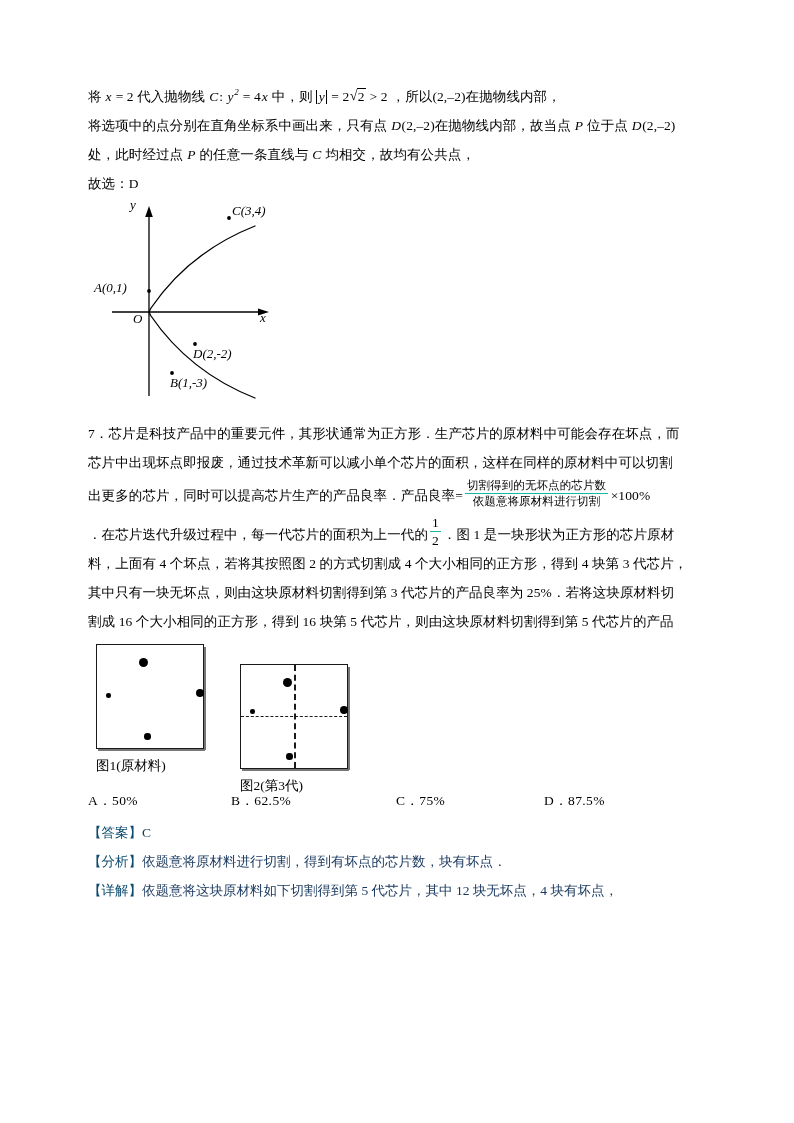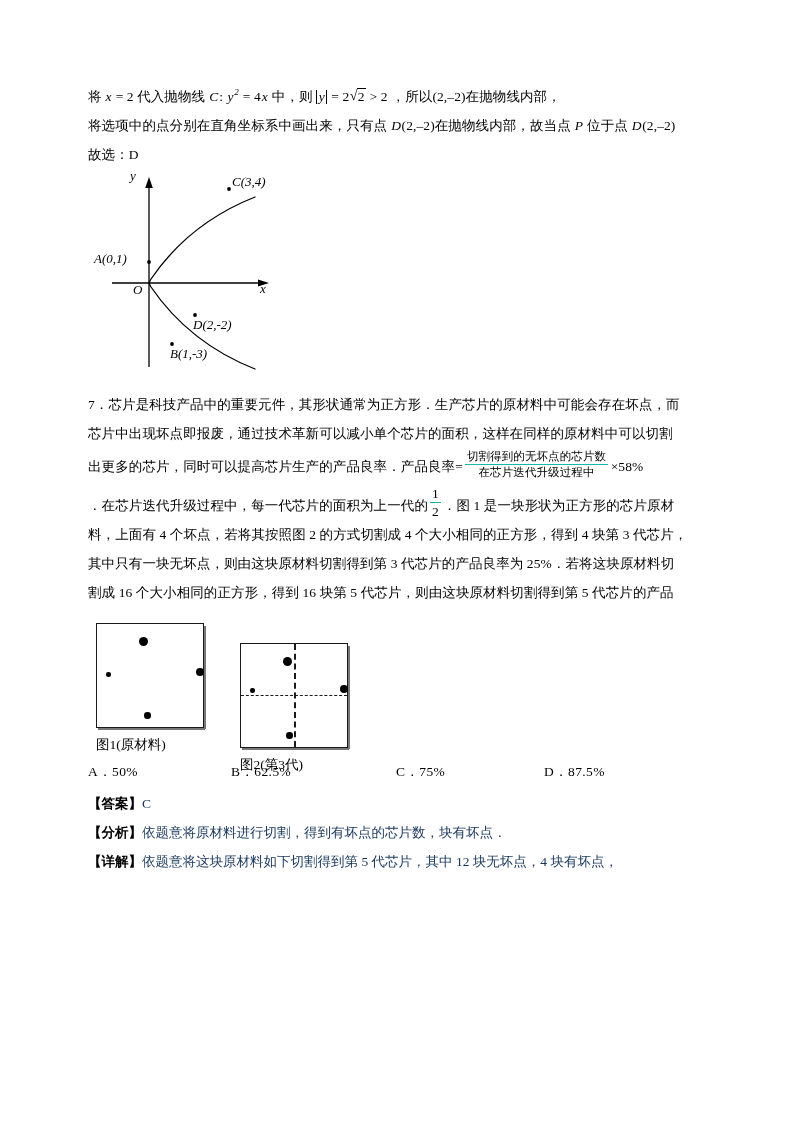--- a/index.html
+++ b/index.html
@@ -110,21 +110,21 @@
   .figure-graph svg { display: block; }
 
   
   .chips-row {
     position: relative;
     height: 150px;
     margin-top: 4px;
   }
   .chip-fig {
     position: absolute;
-    top: 12px;
+    top: 4px;
   }
   .chip-box {
     position: relative;
     width: 108px;
     height: 105px;
     border: 1.3px solid #1a1a1a;
     box-sizing: border-box;
     background: #fff;
   }
   .chip-box .shadow-b {
@@ -170,36 +170,39 @@
     font-size: 13.5px;
   }
   .opt { position: absolute; top: 0; white-space: nowrap; letter-spacing: 0.4px; text-align: right; }
   
   .ansline {
     font-size: 13.5px;
     line-height: 29px;
     margin: 0;
     color: #17365d;
   }
-  .tagb { font-weight: bold; color: #000000; }
+  .tagb { font-weight: normal; color: #0c4a6e; }
 </style>
 </head>
 <body>
 
 <div class="page">
   <div class="content">
 
     <p class="para tight">
       <span>将 </span><span class="mi">x</span><span> = 2 代入抛物线 </span><span class="mi">C</span><span class="mn">: </span><span class="mi">y</span><sup class="exp">2</sup><span class="mn"> = 4</span><span class="mi">x</span><span> 中，则 </span><span class="absbar">y</span><span class="mn"> = 2</span><span class="sqrt"><span class="radical">√</span><span class="radicand mn">2</span></span><span class="mn"> &gt; 2</span><span> ，所以(2,–2)在抛物线内部，</span>
     </p>
 
     <p class="para tight">
       <span>将选项中的点分别在直角坐标系中画出来，只有点 </span><span class="mi">D</span><span>(2,–2)在抛物线内部，故当点 </span><span class="mi">P</span><span> 位于点 </span><span class="mi">D</span><span>(2,–2)</span>
     </p>
 
+    <p class="para tight">
+      <span>处，此时经过点 </span><span class="mi">P</span><span> 的任意一条直线与 </span><span class="mi">C</span><span> 均相交，故均有公共点，</span>
+    </p>
 
     <p class="para tight">故选：D</p>
 
     <div class="figure-graph">
       <svg width="300" height="205" viewBox="0 0 300 205">
 
         <line x1="57" y1="18" x2="57" y2="198" stroke="#000" stroke-width="1.3"></line>
         <polygon points="57,8 53.2,19 60.8,19" fill="#000"></polygon>
 
         <line x1="20" y1="114" x2="167" y2="114" stroke="#000" stroke-width="1.3"></line>
@@ -221,21 +224,21 @@
       <div style="position:absolute; left:140px; top:5px; font-size:13px; white-space:nowrap;"><span style="font-style:italic;text-align:right;">C(3,4)</span></div>
       <div style="position:absolute; left:101px; top:148px; font-size:13px; white-space:nowrap;"><span style="font-style:italic;">D(2,-2)</span></div>
       <div style="position:absolute; left:78px; top:177px; font-size:13px; white-space:nowrap;"><span style="font-style:italic;">B(1,-3)</span></div>
     </div>
 
     <div style="height:16px;"></div>
 
     <p class="para">7．芯片是科技产品中的重要元件，其形状通常为正方形．生产芯片的原材料中可能会存在坏点，而</p>
     <p class="para">芯片中出现坏点即报废，通过技术革新可以减小单个芯片的面积，这样在同样的原材料中可以切割</p>
     <p class="para" style="line-height:38px;">
-      <span>出更多的芯片，同时可以提高芯片生产的产品良率．产品良率=</span><span class="frac tiny"><span class="num">切割得到的无坏点的芯片数</span><span class="den">在芯片迭代升级过程中</span></span><span class="mn">×58%</span>
+      <span>出更多的芯片，同时可以提高芯片生产的产品良率．产品良率=</span><span class="frac tiny"><span class="num">切割得到的无坏点的芯片数</span><span class="den">依题意将原材料进行切割</span></span><span class="mn">×100%</span>
     </p>
     <p class="para" style="line-height:31px;">
       <span>．在芯片迭代升级过程中，每一代芯片的面积为上一代的</span><span class="frac small"><span class="num mn">1</span><span class="den mn">2</span></span><span>．图 1 是一块形状为正方形的芯片原材</span>
     </p>
     <p class="para">料，上面有 4 个坏点，若将其按照图 2 的方式切割成 4 个大小相同的正方形，得到 4 块第 3 代芯片，</p>
     <p class="para">其中只有一块无坏点，则由这块原材料切割得到第 3 代芯片的产品良率为 25%．若将这块原材料切</p>
     <p class="para">割成 16 个大小相同的正方形，得到 16 块第 5 代芯片，则由这块原材料切割得到第 5 代芯片的产品</p>
 
     <div class="chips-row">
 

